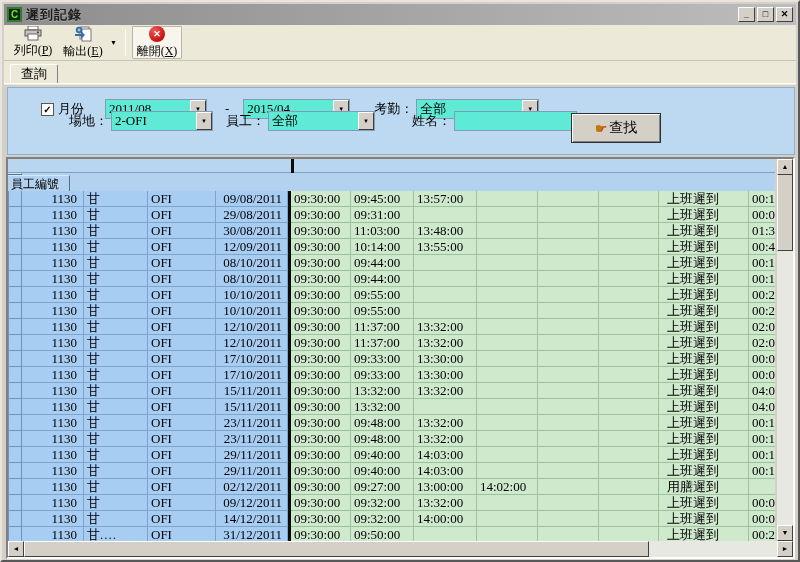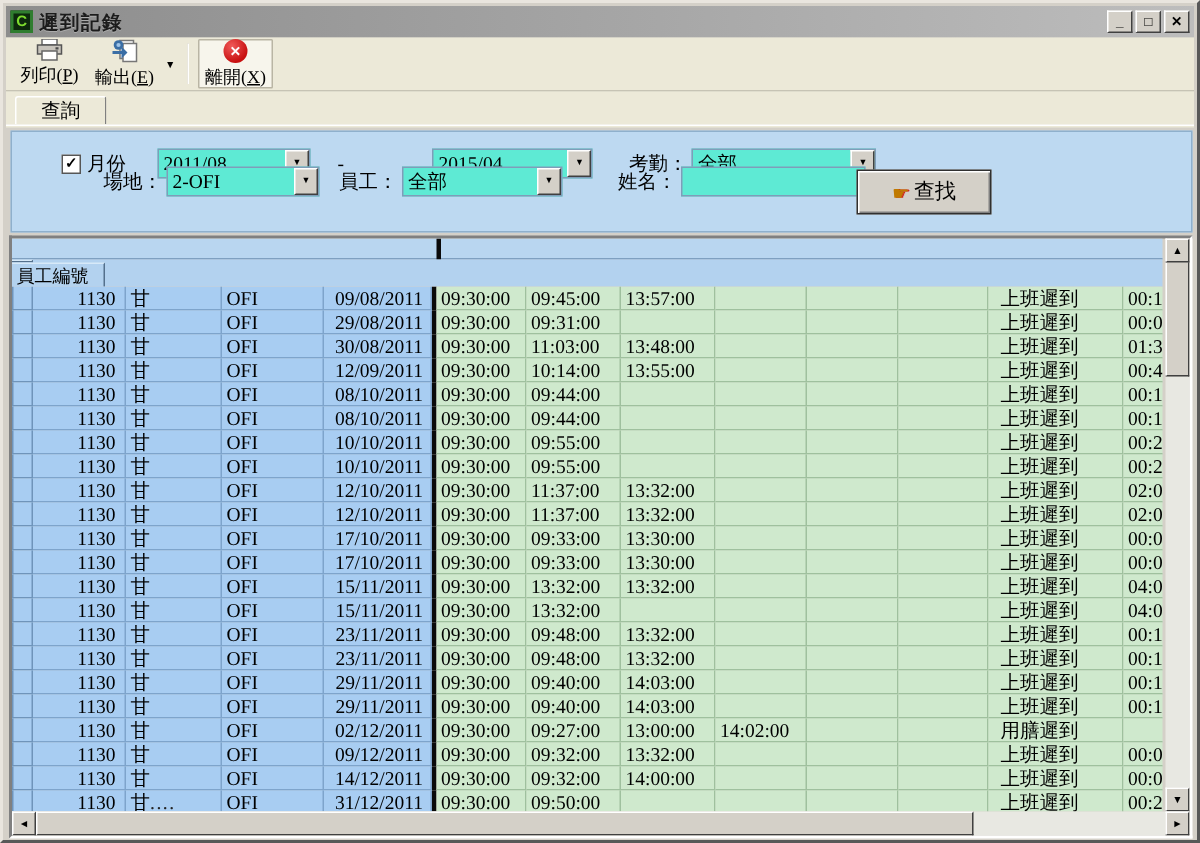--- a/index.html
+++ b/index.html
@@ -32,21 +32,21 @@
   .tbtn-exit { background:#f7f5ec; border:1px solid #b9b5a4; border-radius:1px; }
   .drop-arrow { width:11px; display:flex; align-items:center; justify-content:center;
     font-size:7px; color:#000; }
   .tsep { width:1px; background:#b9b5a4; border-right:1px solid #fff; margin:3px 6px; }
   .exit-icon { width:16px; height:16px; border-radius:50%;
     background:radial-gradient(circle at 35% 30%,#f05a5a,#c81010 70%);
     color:#fff; font:bold 9px/16px "Liberation Sans",sans-serif; text-align:center; }
 
   
   .tabrow { position:absolute; left:2px; top:59px; right:2px; height:22px; background:#ece9d8; }
-  .tab { position:absolute; left:6px; bottom:0; width:61px; height:19px; background:#ece9d8;
+  .tab { position:absolute; left:6px; bottom:0; width:48px; height:19px; background:#ece9d8;
     border-top:1px solid #fff; border-left:1px solid #fff; border-right:1px solid #808080;
     border-radius:2px 2px 0 0; text-align:center; font-size:13px; line-height:18px; }
   .tabline { position:absolute; left:2px; top:81px; right:2px; height:2px;
     border-top:1px solid #fff; background:#ece9d8; }
 
   
   .filter { position:absolute; left:5px; top:85px; width:788px; height:68px;
     background:#bdd9f1; border:1px solid #8fb0cc; font-size:13px; }
   .frow { position:absolute; height:20px; display:flex; align-items:center; }
   .flabel { color:#000; margin-right:3px; }
@@ -174,21 +174,21 @@
 
   <div class="filter">
     <div class="frow" style="left:33px; top:11px;">
       <div class="checkbox">✓</div>
       <span class="flabel">月份</span>
       <div class="combo" style="width:102px; margin-left:18px;">
         <span class="cval">2011/08</span>
         <span class="cbtn">▼</span>
       </div>
       <span class="flabel" style="margin:0 14px 0 18px;">-</span>
-      <div class="combo" style="width:107px;margin-left:45px;">
+      <div class="combo" style="width:107px;">
         <span class="cval">2015/04</span>
         <span class="cbtn">▼</span>
       </div>
       <span class="flabel" style="margin-left:24px;">考勤：</span>
       <div class="combo" style="width:123px;">
         <span class="cval">全部</span>
         <span class="cbtn">▼</span>
       </div>
     </div>
     <div class="frow" style="left:61px; top:23px;">

